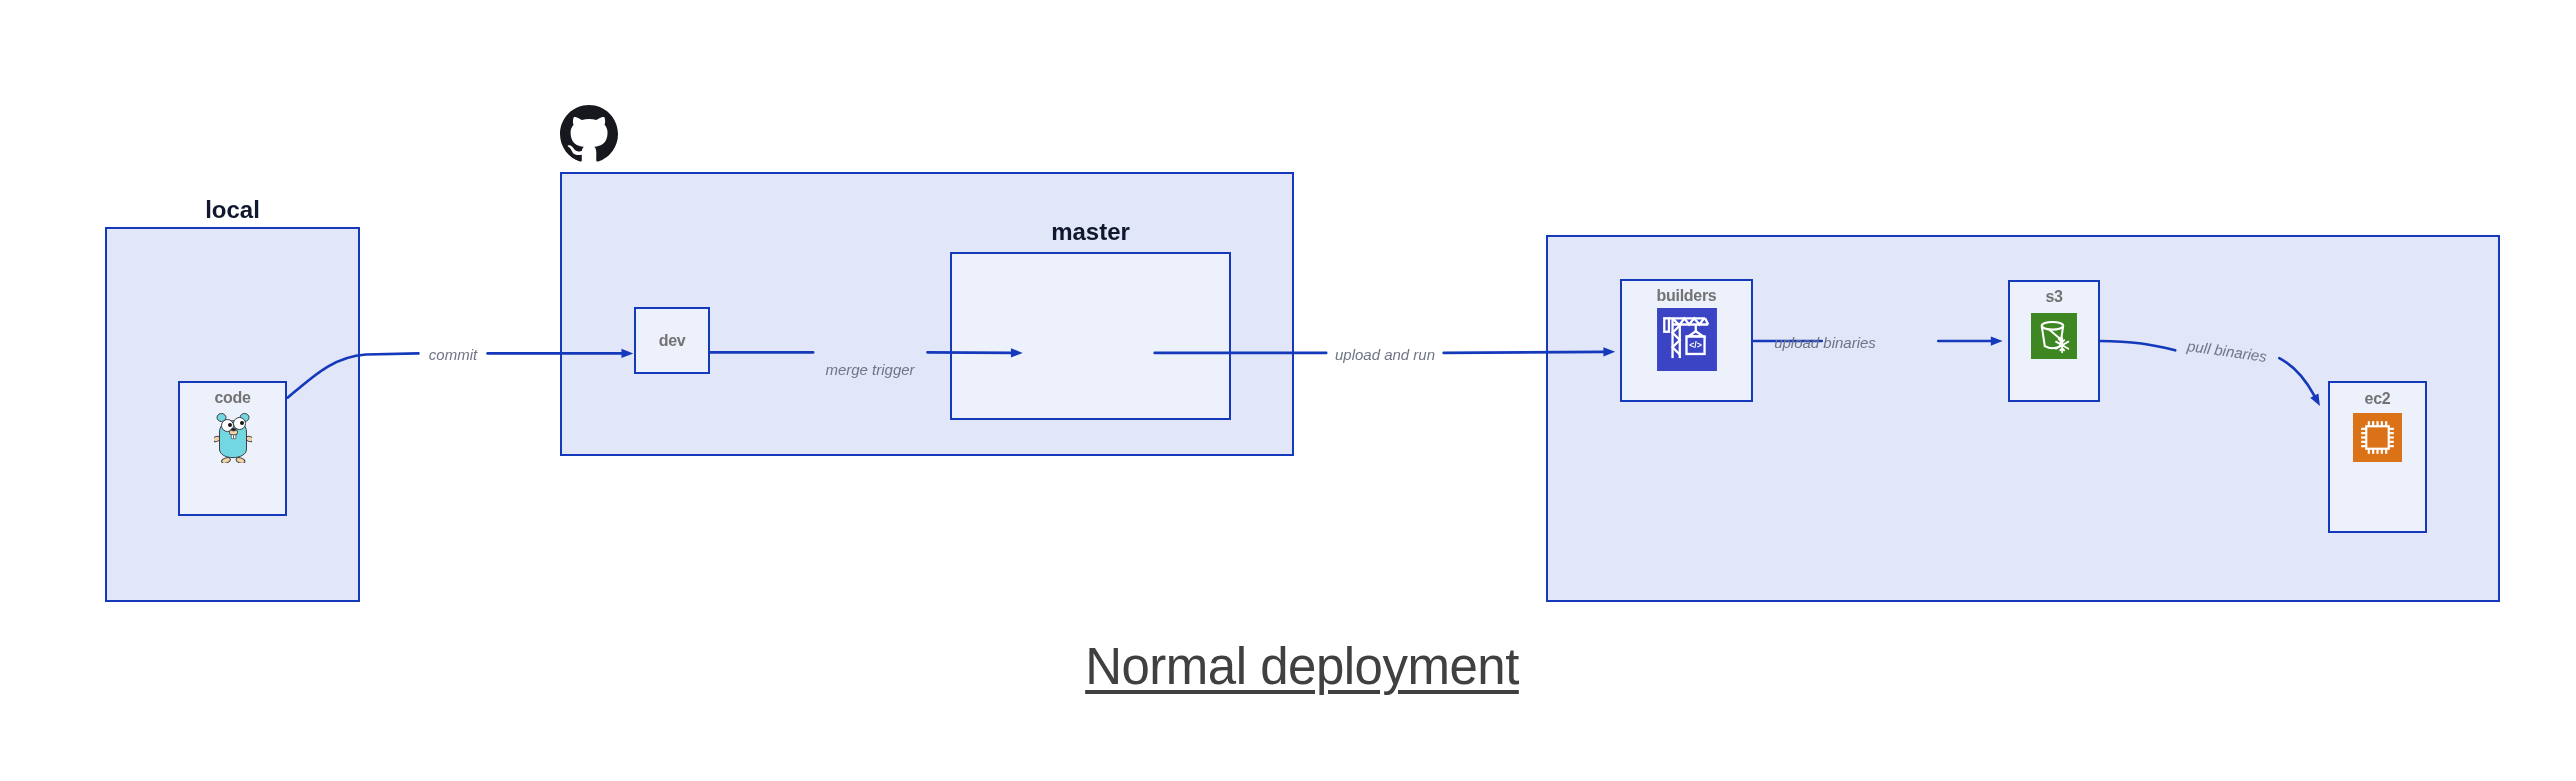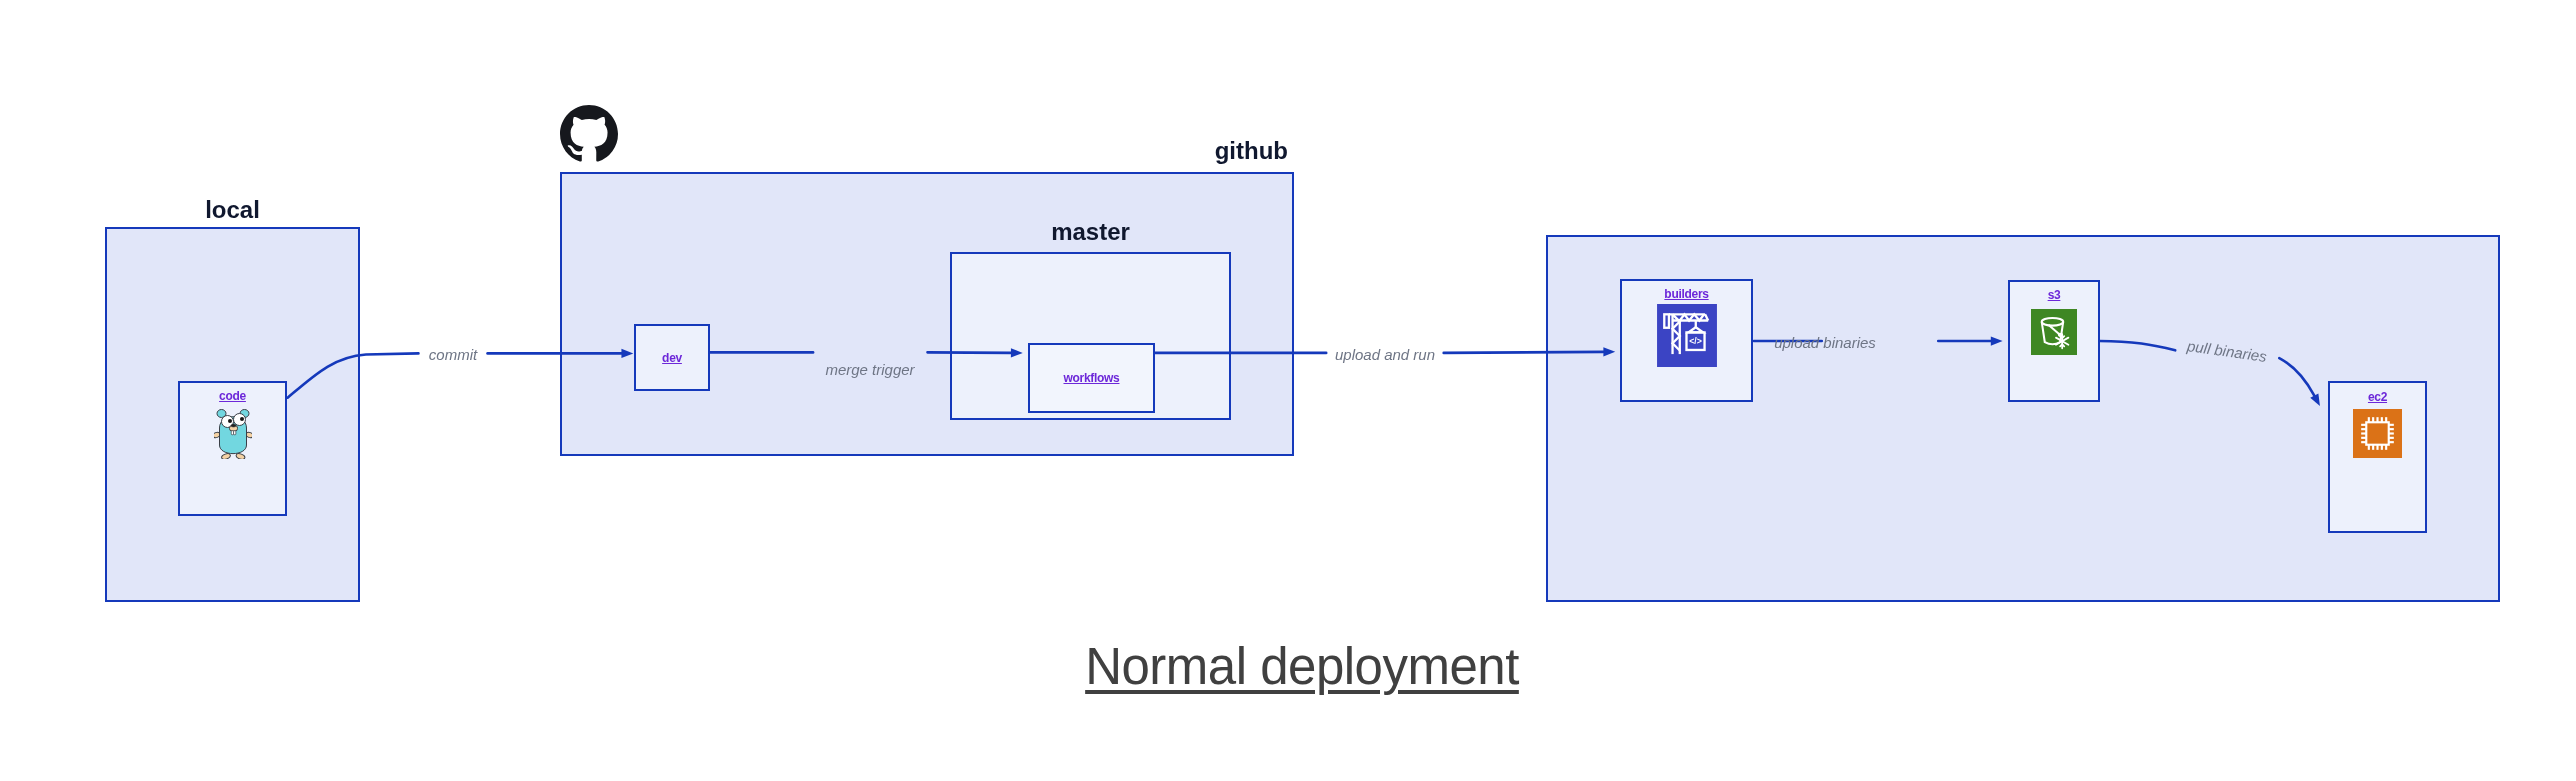--- a/index.html
+++ b/index.html
@@ -2,22 +2,22 @@
 <html style="font-size:8.2px"><head>
 <meta charset="utf-8">
 <style>
   html,body{margin:0;padding:0;background:#ffffff;}
   .canvas{position:relative;width:2604px;height:781px;background:#ffffff;overflow:hidden;
           font-family:"Liberation Sans","DejaVu Sans",sans-serif;}
   .group{position:absolute;background:#e1e6f9;border:2.6px solid #1539bb;box-sizing:border-box;}
   .group.light{background:#edf1fc;}
   .node{position:absolute;background:#edf1fc;border:2.1px solid #1539bb;box-sizing:border-box;
         display:flex;flex-direction:column;align-items:center;}
-  .node.center{justify-content:center;margin-top:17px;}
-  .node-label{font-weight:bold;font-size:12px;color:#6d28d9;letter-spacing:-0.3px;text-decoration:underline;}
+  .node.center{justify-content:center;}
+  .node-label{font-weight:bold;font-size:16px;color:#737373;letter-spacing:-0.3px;}
   .group-label{position:absolute;font-size:24px;font-weight:600;color:#10182f;line-height:29px;
                text-align:center;white-space:nowrap;}
   .group-label.right{text-align:right;}
   .edge-label{position:absolute;transform:translate(-50%,-50%);font-style:italic;font-size:15px;
               color:#6e7585;white-space:nowrap;}
   .edge-label.tilt{transform:translate(-50%,-50%) rotate(8deg);}
   .edges{position:absolute;left:0;top:0;pointer-events:none;}
   .title{position:absolute;left:0;top:637px;width:2604px;text-align:center;}
   .title span{font-size:51px;letter-spacing:-0.5px;color:#404040;font-weight:400;
               text-decoration:underline;text-decoration-thickness:4.1px;text-underline-offset:6.2px;}
@@ -48,33 +48,29 @@
       <rect x="31" y="37" width="16" height="11" rx="5" fill="#f4d2a4" stroke="#3a3f46" stroke-width="2"></rect>
       <ellipse cx="39" cy="37" rx="5" ry="3.2" fill="#23221f" stroke="#3a3f46" stroke-width="1"></ellipse>
       <rect x="34.5" y="47.5" width="4.6" height="8" rx="1.6" fill="#ffffff" stroke="#3a3f46" stroke-width="1.4"></rect>
       <rect x="39.1" y="47.5" width="4.6" height="8" rx="1.6" fill="#ffffff" stroke="#3a3f46" stroke-width="1.4"></rect>
     </svg>
   </div>
 
   <svg style="position:absolute;left:560px;top:105px;" width="58" height="58" viewBox="0 0 16 16">
     <path fill="#16181d" fill-rule="evenodd" d="M8 0C3.58 0 0 3.58 0 8c0 3.54 2.29 6.53 5.47 7.59.4.07.55-.17.55-.38 0-.19-.01-.82-.01-1.49-2.01.37-2.53-.49-2.69-.94-.09-.23-.48-.94-.82-1.13-.28-.15-.68-.52-.01-.53.63-.01 1.08.58 1.23.82.72 1.21 1.87.87 2.33.66.07-.52.28-.87.51-1.07-1.78-.2-3.64-.89-3.64-3.95 0-.87.31-1.59.82-2.15-.08-.2-.36-1.02.08-2.12 0 0 .67-.21 2.2.82.64-.18 1.32-.27 2-.27.68 0 1.36.09 2 .27 1.53-1.04 2.2-.82 2.2-.82.44 1.1.16 1.92.08 2.12.51.56.82 1.27.82 2.15 0 3.07-1.87 3.75-3.65 3.95.29.25.54.73.54 1.48 0 1.07-.01 1.93-.01 2.2 0 .21.15.46.55.38A8.01 8.01 0 0 0 16 8c0-4.42-3.58-8-8-8z"></path>
   </svg>
-  <div class="group-label right" style="left:560px;top:136px;width:728px;">github</div>
   <div class="group" style="left:560px;top:172px;width:734px;height:284px;"></div>
 
   <div class="node center" style="left:634px;top:307px;width:76px;height:67px;">
     <div class="node-label">dev</div>
   </div>
 
   <div class="group-label" style="left:950px;top:217px;width:281px;">master</div>
   <div class="group light" style="left:950px;top:252px;width:281px;height:168px;"></div>
 
-  <div class="node center" style="left:1028px;top:326px;width:127px;height:70px;background:#f2f5fd;">
-    <div class="node-label">workflows</div>
-  </div>
 
   <div class="group" style="left:1546px;top:235px;width:954px;height:367px;"></div>
 
   <div class="node" style="left:1620px;top:279px;width:133px;height:123px;padding-top:6.2px;">
     <div class="node-label">builders</div>
     <svg class="icon-wrap" style="margin-top:3.1px;" width="60" height="63" viewBox="0 0 116 122">
       <rect x="0" y="0" width="116" height="122" fill="#3b44c4"></rect>
       <g stroke="#ffffff" stroke-width="4.5" fill="none">
         <rect x="14" y="20" width="9" height="26"></rect>
         <line x1="30" y1="20" x2="30" y2="97"></line>

